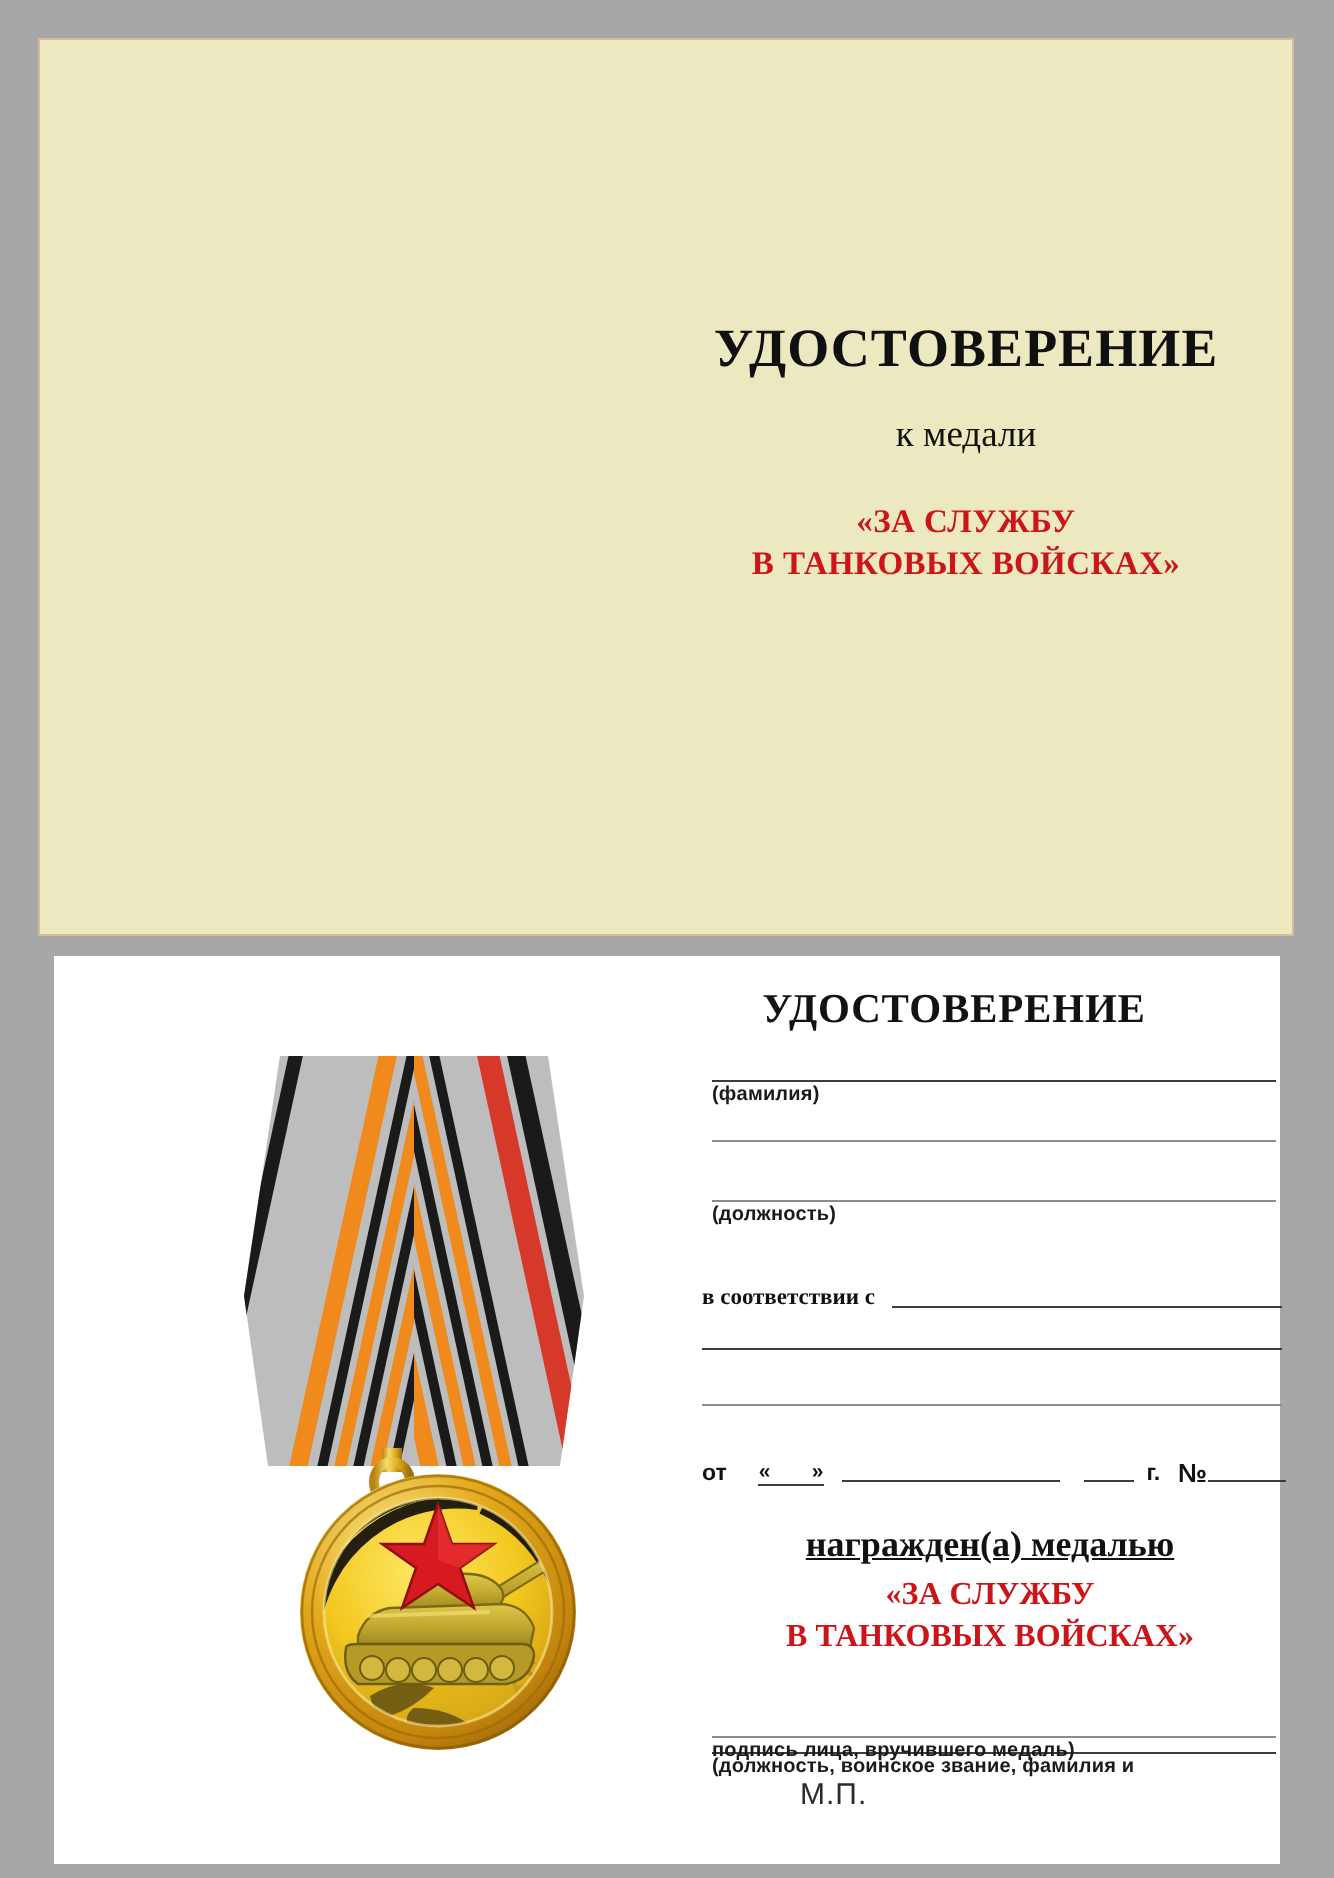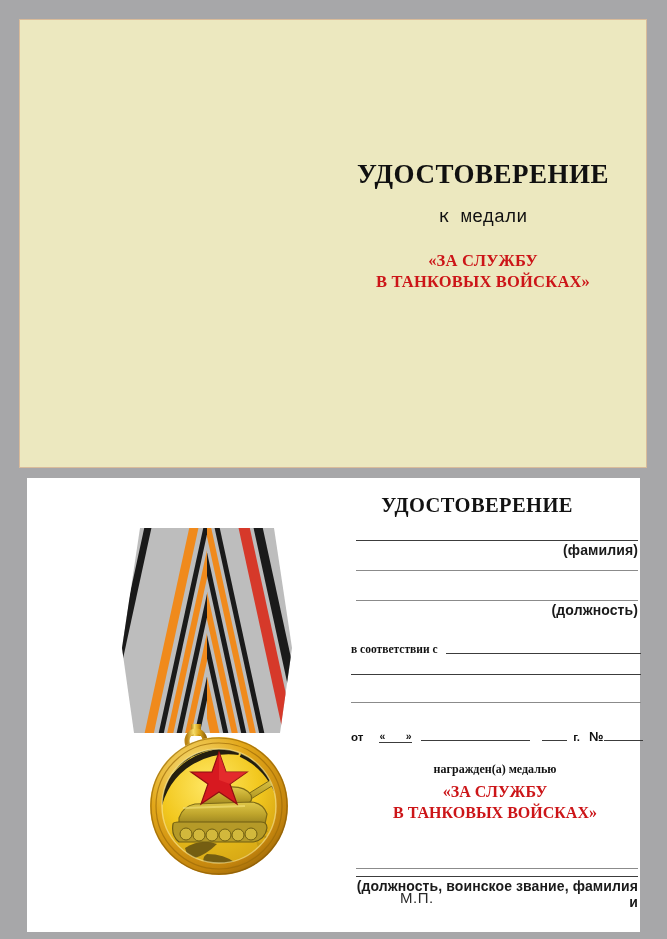--- a/index.html
+++ b/index.html
@@ -35,21 +35,21 @@
   }
   #cover-title {
     font-family: "Liberation Serif", serif;
     font-weight: bold;
     font-size: 27px;
     letter-spacing: 0.5px;
     color: #101010;
     line-height: 1.1;
   }
   #cover-subtitle {
-    font-family: Liberation Mono, monospace;
+    font-family: Liberation Serif, serif;
     font-size: 18.5px;
     color: #101010;
     margin-top: 18px;
     line-height: 1.1;
   }
   #cover-medal-name {
     font-family: "Liberation Serif", serif;
     font-weight: bold;
     font-size: 16.5px;
     color: #cc1518;
@@ -118,22 +118,22 @@
     left: 329px;
     width: 282px;
   }
   .rule {
     width: 100%;
     height: 0;
     border-top: 1.6px solid #3c3c3c;
   }
   .rule.light { border-top-color: #8b8b8b; }
   .caption {
-    text-align: right;
-    font-size: 14px;
+    text-align: left;
+    font-size: 10px;
     font-weight: bold;
     color: #1a1a1a;
     margin-top: 1px;
     letter-spacing: 0.1px;
   }
 
   
   #accordance-row {
     position: absolute;
     left: 324px;
@@ -217,22 +217,23 @@
   #awarded-block {
     position: absolute;
     left: 318px;
     top: 284px;
     width: 300px;
     text-align: center;
   }
   #awarded-lead {
     font-family: "Liberation Serif", serif;
     font-weight: bold;
-    font-size: 12px;
+    font-size: 18px;
     color: #121212;
+    text-decoration: underline;
   }
   #awarded-medal-name {
     font-family: "Liberation Serif", serif;
     font-weight: bold;
     font-size: 16px;
     color: #cc1518;
     margin-top: 5px;
     line-height: 1.3;
   }
 
@@ -457,16 +458,17 @@
     </div>
   </div>
 
   <div class="field-row" style="top:358px;margin-top:40px;">
     <div class="rule"></div>
     <div class="caption">(должность, воинское звание, фамилия и</div>
   </div>
 
   <div class="field-row" style="top:390px;">
     <div class="rule light"></div>
+    <div class="caption">подпись лица, вручившего медаль)</div>
   </div>
 
   <div id="stamp-mark">М.П.</div>
 </div>
 
 </body></html>

